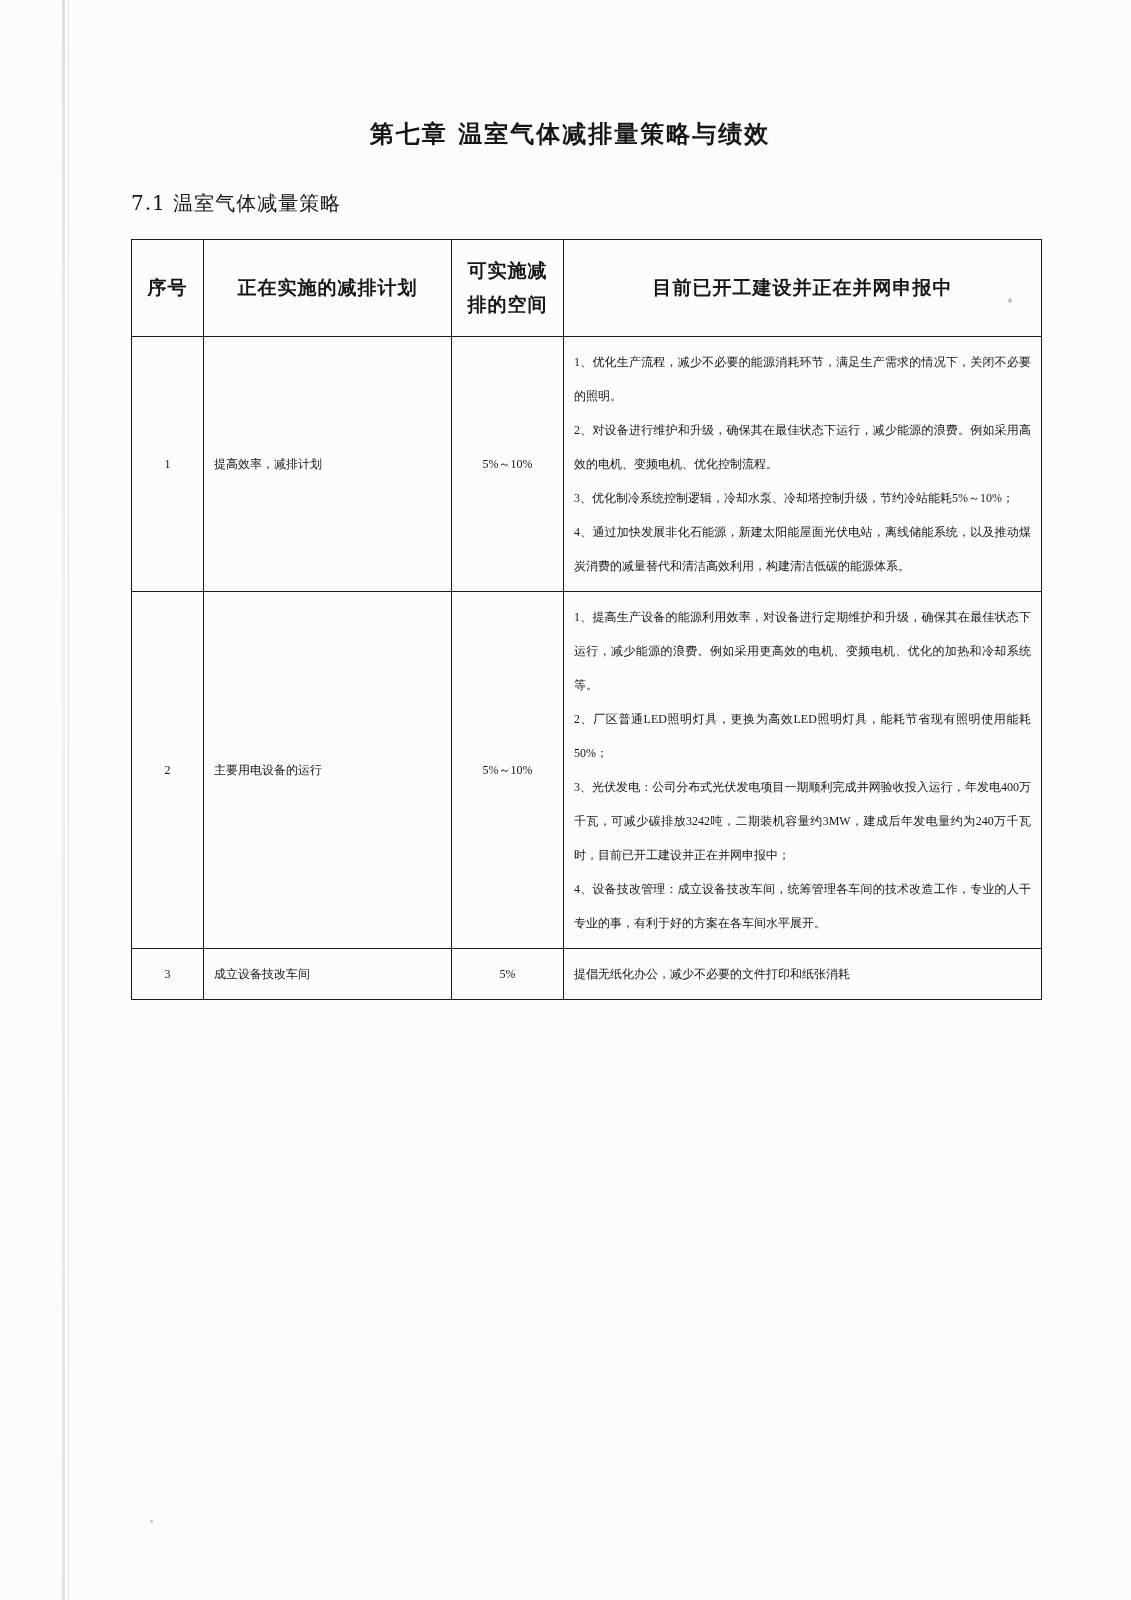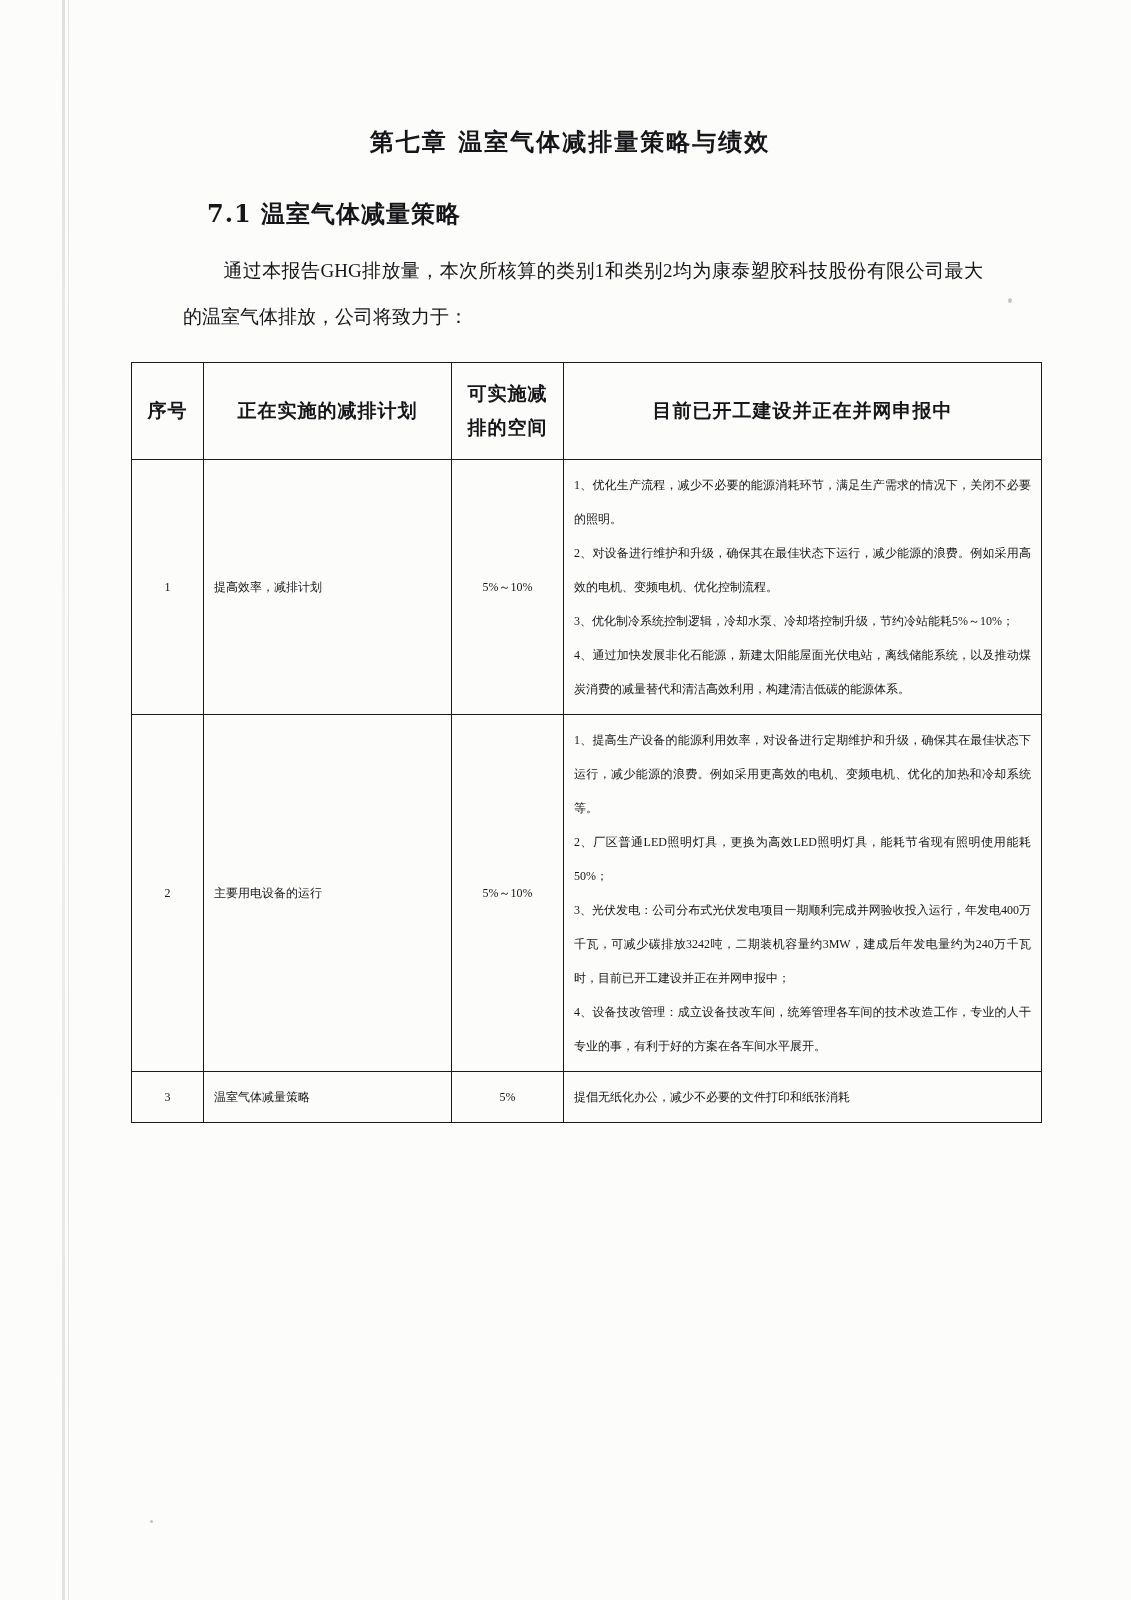--- a/index.html
+++ b/index.html
@@ -36,40 +36,40 @@
   }
   .scan-speck {
     position: absolute;
     background: rgba(90,90,90,0.35);
     border-radius: 50%;
   }
 
   .content {
     position: absolute;
     left: 95px;
-    top: 8px;
+    top: 0;
     width: 950px;
     height: 1216px;
   }
 
   .doc-title {
     text-align: center;
     font-size: 24px;
     font-weight: bold;
     letter-spacing: 2px;
     margin-top: 118px;
     font-family: "DejaVu Serif", "Liberation Serif", serif;
   }
 
   .sec-heading {
-    font-size: 24px;
-    font-weight: bold;
+    font-size: 20px;
+    font-weight: normal;
     letter-spacing: 1px;
     margin-top: 40px;
-    margin-left: 112px;
+    margin-left: 36px;
     font-family: "DejaVu Serif", "Liberation Serif", serif;
   }
 
   .para {
     font-size: 19px;
     line-height: 46px;
     margin-top: 18px;
     margin-left: 88px;
     width: 800px;
     text-align: justify;
@@ -131,21 +131,20 @@
   <div class="scan-edge-left2"></div>
   <div class="scan-speck" style="left:1008px;top:298px;width:4px;height:5px;"></div>
   <div class="scan-speck" style="left:150px;top:1520px;width:3px;height:3px;"></div>
 
   <div class="content">
 
     <div class="doc-title">第七章 温室气体减排量策略与绩效</div>
 
     <div class="sec-heading">7.1 温室气体减量策略</div>
 
-    <div class="para"><span class="ind"></span><span>通过本报告GHG排放量，本次所核算的类别1和类别2均为康泰塑胶科技股份有限公司最大的温室气体排放，公司将致力于：</span></div>
 
     <table class="main-table">
       <colgroup>
         <col class="c-no">
         <col class="c-plan">
         <col class="c-room">
         <col class="c-meas">
       </colgroup>
       <thead>
         <tr>
@@ -169,21 +168,21 @@
           <td class="no">2</td>
           <td class="plan">主要用电设备的运行</td>
           <td class="room">5%～10%</td>
           <td class="meas" style="white-space:pre-line;">1、提高生产设备的能源利用效率，对设备进行定期维护和升级，确保其在最佳状态下运行，减少能源的浪费。例如采用更高效的电机、变频电机、优化的加热和冷却系统等。
 2、厂区普通LED照明灯具，更换为高效LED照明灯具，能耗节省现有照明使用能耗50%；
 3、光伏发电：公司分布式光伏发电项目一期顺利完成并网验收投入运行，年发电400万千瓦，可减少碳排放3242吨，二期装机容量约3MW，建成后年发电量约为240万千瓦时，目前已开工建设并正在并网申报中；
 4、设备技改管理：成立设备技改车间，统筹管理各车间的技术改造工作，专业的人干专业的事，有利于好的方案在各车间水平展开。</td>
         </tr>
         <tr>
           <td class="no">3</td>
-          <td class="plan">温室气体减量策略</td>
+          <td class="plan">成立设备技改车间</td>
           <td class="room">5%</td>
           <td class="meas" style="white-space:pre-line;">提倡无纸化办公，减少不必要的文件打印和纸张消耗</td>
         </tr>
       </tbody>
     </table>
 
 
 
   </div>
 </div>

